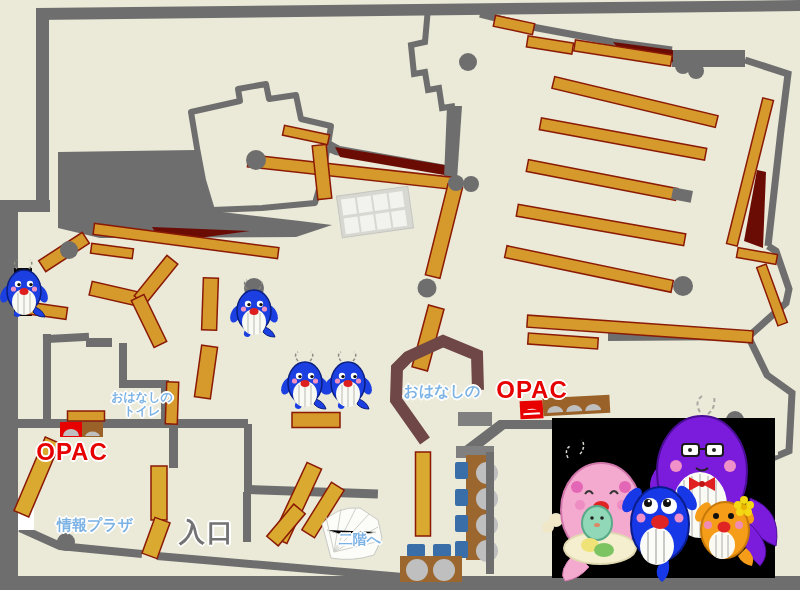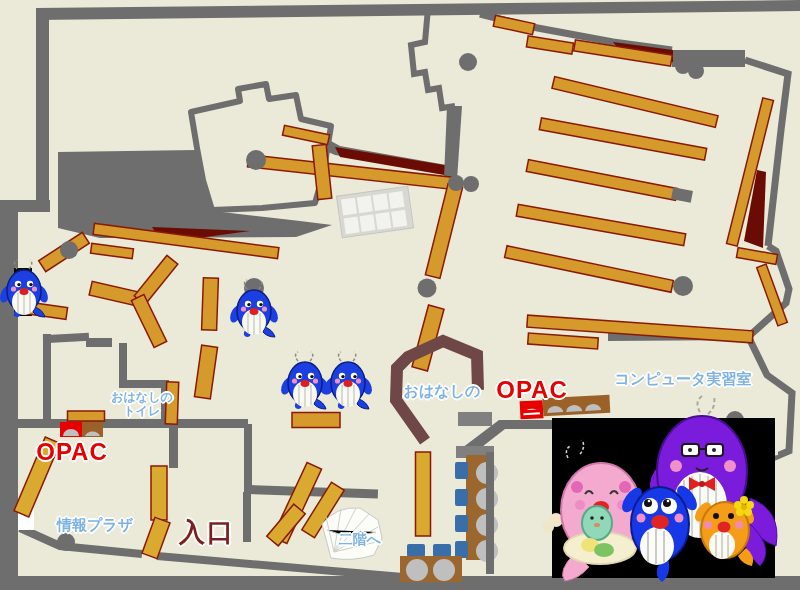--- a/index.html
+++ b/index.html
@@ -4,21 +4,21 @@
 <style>
   html,body{margin:0;padding:0;background:#EBE9D8;}
   .stage{position:relative;width:800px;height:590px;overflow:hidden;background:#EBE9D8;
          font-family:"Liberation Sans",sans-serif;}
   .stage svg{position:absolute;left:0;top:0;}
   .map-label{position:absolute;transform:translate(-50%,-50%);font-weight:bold;
     color:#7CB2E4;text-align:center;white-space:nowrap;line-height:1.2;
     text-shadow:-2px 0 0 #fff,2px 0 0 #fff,0 -2px 0 #fff,0 2px 0 #fff,
                 -1px -1px 0 #fff,1px -1px 0 #fff,-1px 1px 0 #fff,1px 1px 0 #fff;}
   .lbl-opac{color:#E60000;font-size:24px;letter-spacing:1px;}
-  .lbl-entrance{color:#7f1d1d;font-size:26px;letter-spacing:2px;}
+  .lbl-entrance{color:#737373;font-size:26px;letter-spacing:2px;}
   .fs15{font-size:15px;} .fs12{font-size:12px;} .fs14{font-size:14px;}
   .shelf{fill:#D6992B;stroke:#8A1A06;stroke-width:1.5;}
   .shelf2{fill:#DAA92F;stroke:#8A1A06;stroke-width:1.5;}
   .wall{fill:none;stroke:#6E6E6E;}
   .wallf{fill:#6E6E6E;}
   .maroon{fill:#6B0C04;}
   .pillar{fill:#6E6E6E;}
   .dome{fill:#BFBFBF;}
 </style>
 </head>
@@ -368,16 +368,13 @@
   </div>
   <div class="map-label fs14" style="left:360px;top:539px;">
     <span>二階へ</span>
   </div>
   <div class="map-label fs15" style="left:442px;top:391px;">
     <span>おはなしの</span>
   </div>
   <div class="map-label lbl-opac" style="left:532px;top:390px;">
     <span>OPAC</span>
   </div>
-  <div class="map-label fs15" style="left:683px;top:379px;">
-    <span>コンピュータ実習室</span>
-  </div>
 </div>
 
 </body></html>

